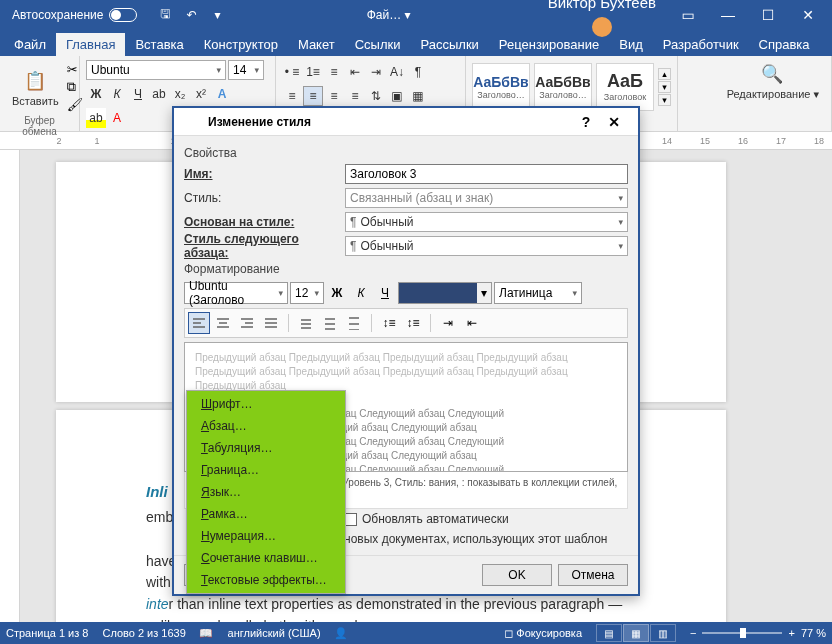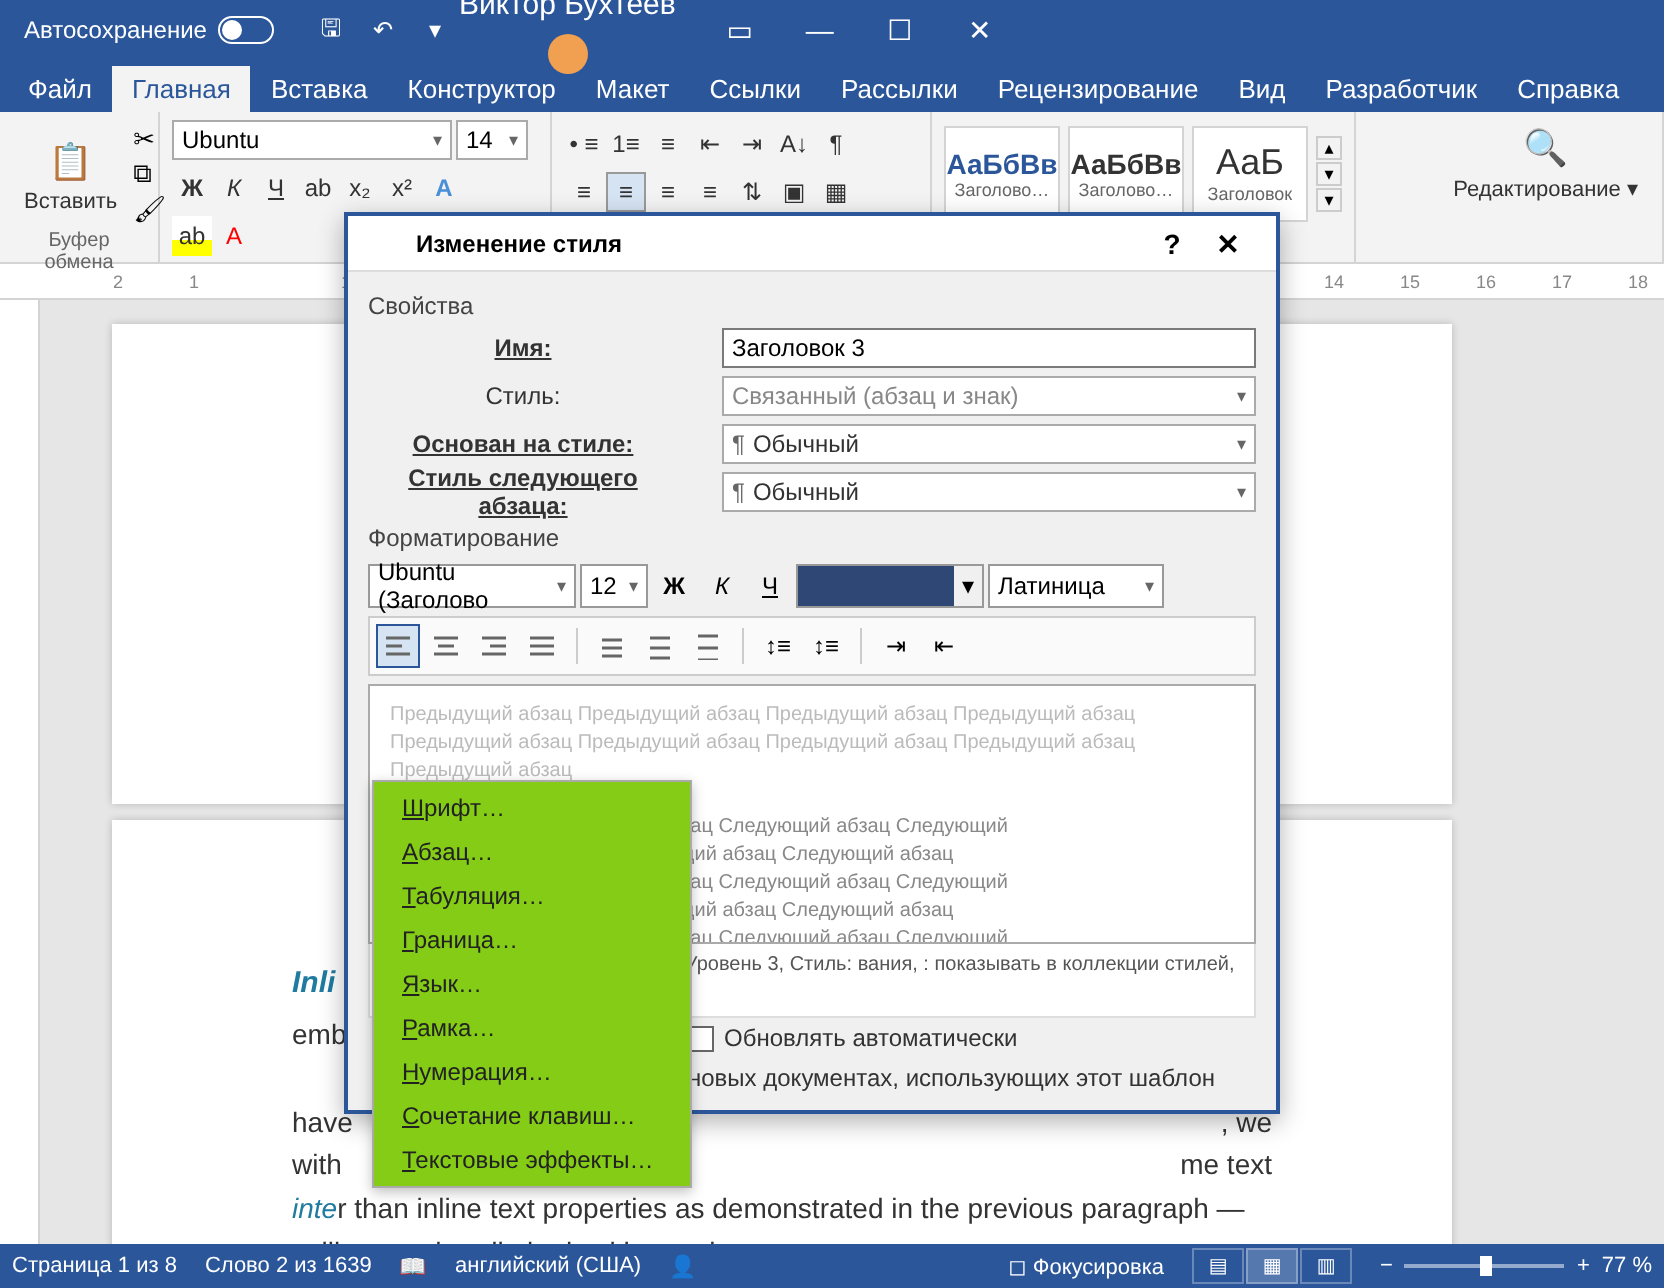--- a/index.html
+++ b/index.html
@@ -32,21 +32,21 @@
 .bigbtn { display:flex; flex-direction:column; align-items:center; justify-content:center; padding:2px 6px; }
 .bigbtn .ico { width:28px; height:28px; display:flex; align-items:center; justify-content:center; font-size:18px;}
 .bigbtn .lab { font-size:11px; color:#333; }
 .fontrow { display:flex; gap:2px; align-items:center; }
 .fontname { width:140px; height:20px; background:#fff; border:1px solid #aaa; padding:0 4px; font-size:12px; display:flex; align-items:center; justify-content:space-between; }
 .fontsize { width:36px; height:20px; background:#fff; border:1px solid #aaa; padding:0 4px; font-size:12px; display:flex; align-items:center; justify-content:space-between; }
 .fmtrow { display:flex; gap:1px; margin-top:2px; }
 .fmtbtn { width:20px; height:20px; display:flex; align-items:center; justify-content:center; font-size:12px; color:#333; }
 .style-card { width:62px; height:48px; border:1px solid #d4d4d4; background:#fff; display:flex; flex-direction:column; align-items:center; justify-content:center; font-size:10px; color:#333; margin-right:2px;}
 .style-card .prev { color:#2b579a; font-size:14px; font-weight:bold; }
-.style-card .prev.aab { font-size:18px; font-weight:400; color:#333; }
+.style-card .prev.aab { font-size:18px; font-weight:700; color:#333; }
 .style-card .sl { font-size:9px; color:#666; }
 .ribbon-right { margin-left:auto; display:flex; }
 
 
 .ruler { height:18px; background:#fff; border-bottom:1px solid #d4d4d4; display:flex; align-items:center; font-size:9px; color:#888; }
 .ruler .inner { margin-left:40px; white-space:nowrap; }
 .ruler .inner span { display:inline-block; width:38px; text-align:center; }
 
 
 .docarea { height:472px; background:#e6e6e6; position:relative; overflow:hidden; }
@@ -57,21 +57,21 @@
 .page2 .emlink { color:#1f7ba0; font-style:italic; }
 .page2 .uline { text-decoration:underline; }
 
 
 .dialog { position:absolute; left:172px; top:106px; width:468px; background:#f0f0f0; border:2px solid #2b579a; z-index:50; font-size:12px; box-shadow:0 4px 12px rgba(0,0,0,.3);}
 .dlg-title { height:28px; background:#fff; display:flex; align-items:center; padding:0 10px; border-bottom:1px solid #ddd; font-weight:600; }
 .dlg-title .ttext { flex:1;padding-left:24px; }
 .dlg-title .tbtn { width:28px; text-align:center; font-size:14px; }
 .dlg-body { padding:6px 10px; }
 .section-hdr { color:#444; font-size:12px; padding:4px 0 2px 0; }
-.prop-row { display:flex; align-items:center; height:24px; gap:22px;text-align:center; }
+.prop-row { display:flex; align-items:center; height:24px; gap:6px; }
 .prop-label { width:155px; color:#333; }
 .prop-label.bold { font-weight:bold; text-decoration:underline;}
 .prop-input { flex:1; height:20px; background:#fff; border:1px solid #7a7a7a; padding:0 4px; display:flex; align-items:center; justify-content:space-between;}
 .prop-select { flex:1; height:20px; background:#fff; border:1px solid #aaa; padding:0 4px; display:flex; align-items:center; justify-content:space-between; color:#333;}
 .pilcrow { margin-right:4px; color:#666; }
 .fmt-toolbar { display:flex; gap:2px; align-items:center; margin:4px 0; }
 .fmt-toolbar .sel { height:22px; background:#fff; border:1px solid #999; display:flex; align-items:center; padding:0 4px; justify-content:space-between;}
 .fmt-toolbar .btn { width:22px; height:22px; display:flex; align-items:center; justify-content:center; border:1px solid transparent;}
 .fmt-toolbar .colorsel { width:94px; height:22px; background:#2e4774; border:1px solid #999; display:flex; align-items:center; }
 .fmt-toolbar .colorsel .dd { width:14px; background:#f0f0f0; height:100%; display:flex; align-items:center; justify-content:center; margin-left:auto;}
@@ -112,20 +112,21 @@
 <div class="titlebar">
   <div class="autosave">
     <span>Автосохранение</span>
     <span class="toggle"></span>
   </div>
   <div class="qa">
     <div class="qa-btn">🖫</div>
     <div class="qa-btn">↶</div>
     <div class="qa-btn">▾</div>
   </div>
+  <div class="center"><span>Фай…</span> ▾</div>
   <div class="user">
     <span>Виктор Бухтеев</span>
     <span class="avatar"></span>
   </div>
   <div class="winbtns">
     <div class="winbtn">▭</div>
     <div class="winbtn">—</div>
     <div class="winbtn">☐</div>
     <div class="winbtn">✕</div>
   </div>
@@ -394,20 +395,29 @@
     </div>
     <div class="desc">едующего, Не разрывать абзац, Уровень 3, Стиль: вания, : показывать в коллекции стилей, Приоритет: 10</div>
     <div class="chk-row" style="margin-left:160px;">
       <span class="chk"></span>
       <span>Обновлять автоматически</span>
     </div>
     <div class="chk-row" style="margin-left:160px;">
       <span>новых документах, использующих этот шаблон</span>
     </div>
   </div>
+  <div class="dlg-footer">
+    <div class="fmtbtn-menu">
+        <span style="text-decoration:underline;">Формат</span> 
+        <span class="caret">▾</span>
+      </div>
+    <div style="flex:1"></div>
+    <div class="dlg-btn">OK</div>
+    <div class="dlg-btn">Отмена</div>
+  </div>
 </div>
 
 <div class="dropdown">
   <div class="item"><span class="ul">Ш</span><span>рифт…</span></div>
   <div class="item"><span class="ul">А</span><span>бзац…</span></div>
   <div class="item"><span class="ul">Т</span><span>абуляция…</span></div>
   <div class="item"><span class="ul">Г</span><span>раница…</span></div>
   <div class="item"><span class="ul">Я</span><span>зык…</span></div>
   <div class="item"><span class="ul">Р</span><span>амка…</span></div>
   <div class="item"><span class="ul">Н</span><span>умерация…</span></div>

